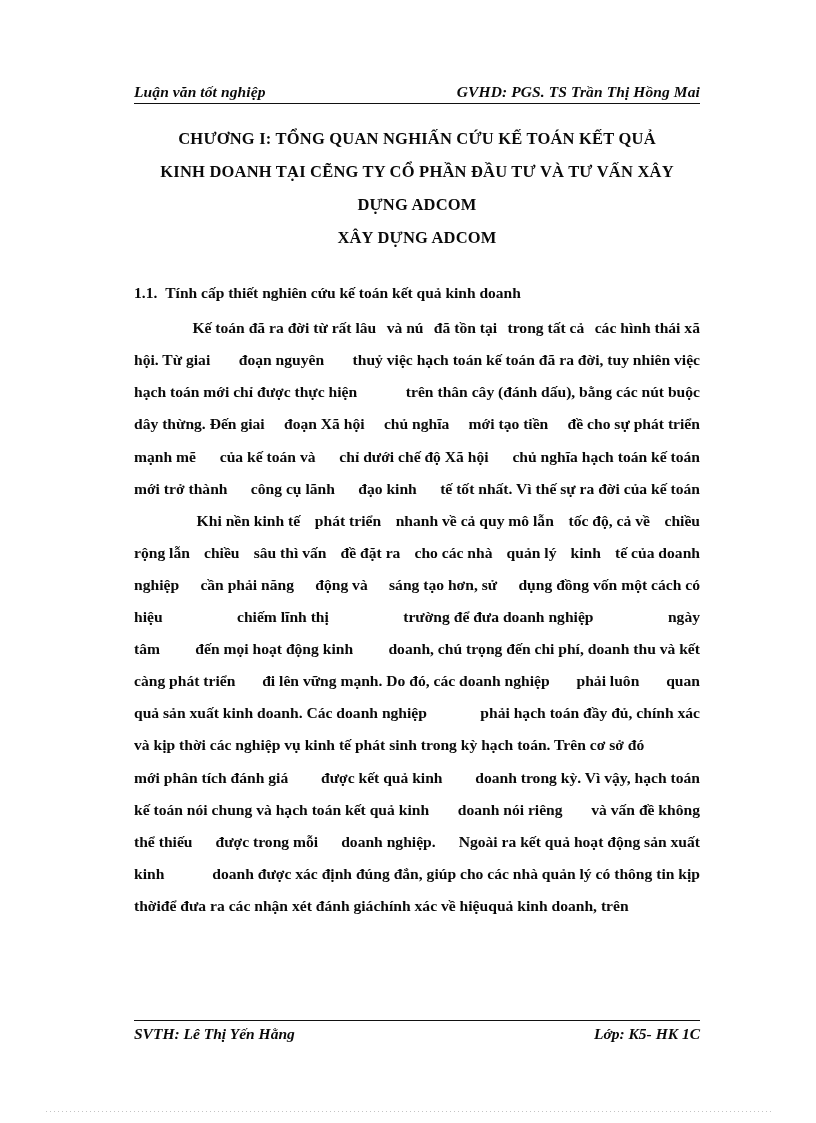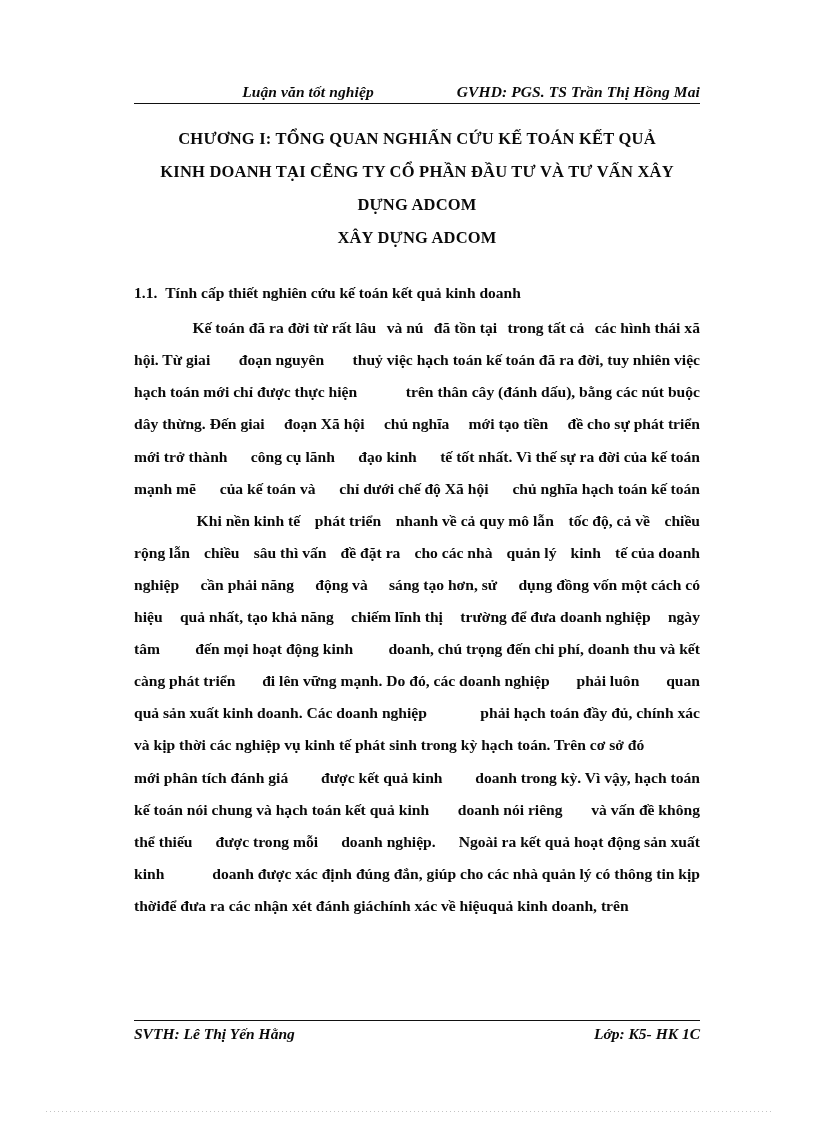--- a/index.html
+++ b/index.html
@@ -23,28 +23,29 @@
     position: absolute;
     left: 134px;
     top: 82px;
     width: 566px;
   }
 
   
   .running-head {
     display: flex;
     align-items: baseline;
-    justify-content: flex-end;
+    justify-content: space-between;
     font-weight: bold;
     font-style: italic;
     font-size: 15.5px;
     letter-spacing: 0.1px;
     padding-bottom: 2px;
     border-bottom: 1.6px solid #111;
     line-height: 1.25;
+    gap: 44px;
   }
   .running-head .left { white-space: nowrap; }
   .running-head .right {
     margin-left: 83px;
     white-space: nowrap;
   }
 
   
   .chapter-title {
     margin-top: 18px;
@@ -163,30 +164,30 @@
             <span>trên thân cây (đánh dấu), bằng các nút buộc</span>
           </span>
           <span class="ln justify">
             <span>dây thừng. Đến giai</span>
             <span>đoạn Xã hội</span>
             <span>chủ nghĩa</span>
             <span>mới tạo tiền</span>
             <span>đề cho sự phát triển</span>
           </span>
           <span class="ln justify">
+            <span>mạnh mẽ</span>
+            <span>của kế toán và</span>
+            <span>chỉ dưới chế độ Xã hội</span>
+            <span>chủ nghĩa hạch toán kế toán</span>
+          </span>
+          <span class="ln justify">
             <span>mới trở thành</span>
             <span>công cụ lãnh</span>
             <span>đạo kinh</span>
             <span>tế tốt nhất. Vì thế sự ra đời của kế toán</span>
-          </span>
-          <span class="ln justify">
-            <span>mạnh mẽ</span>
-            <span>của kế toán và</span>
-            <span>chỉ dưới chế độ Xã hội</span>
-            <span>chủ nghĩa hạch toán kế toán</span>
           </span>
         </p>
       <p class="para" id="para-2">
           <span class="ln justify">
             <span class="indent"></span>
             <span>Khi nền kinh tế</span>
             <span>phát triển</span>
             <span>nhanh về cả quy mô lẫn</span>
             <span>tốc độ, cả về</span>
             <span>chiều</span>
@@ -203,21 +204,20 @@
           </span>
           <span class="ln justify">
             <span>nghiệp</span>
             <span>cần phải năng</span>
             <span>động và</span>
             <span>sáng tạo hơn, sử</span>
             <span>dụng đồng vốn một cách có</span>
           </span>
           <span class="ln justify">
             <span>hiệu</span>
-            <span>quả nhất, tạo khả năng</span>
             <span>chiếm lĩnh thị</span>
             <span>trường để đưa doanh nghiệp</span>
             <span>ngày</span>
           </span>
           <span class="ln justify">
             <span>tâm</span>
             <span>đến mọi hoạt động kinh</span>
             <span>doanh, chú trọng đến chi phí, doanh thu và kết</span>
           </span>
           <span class="ln justify">

